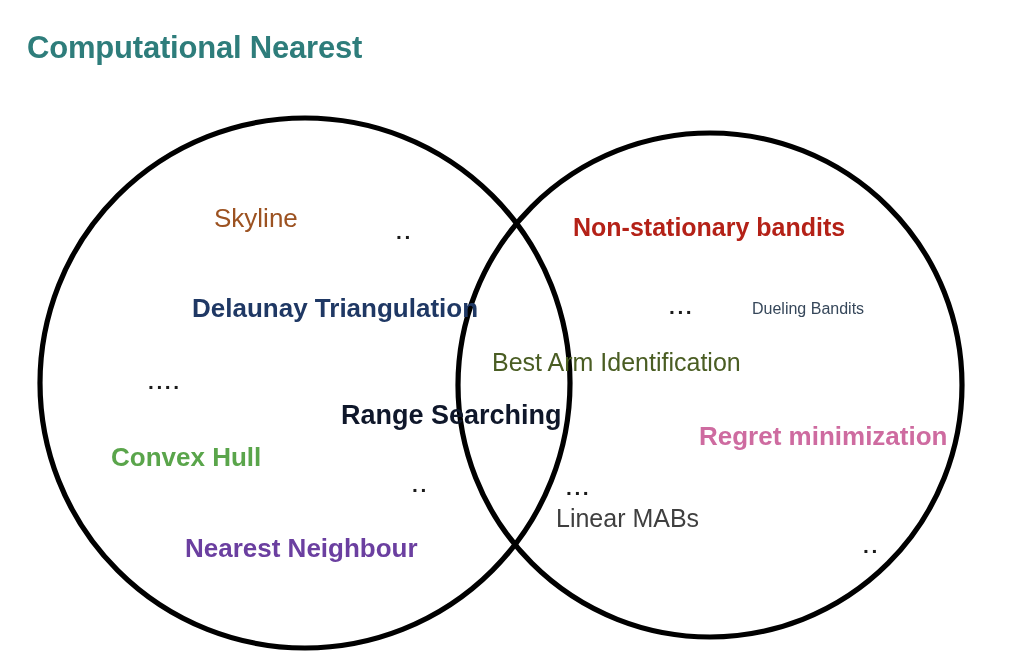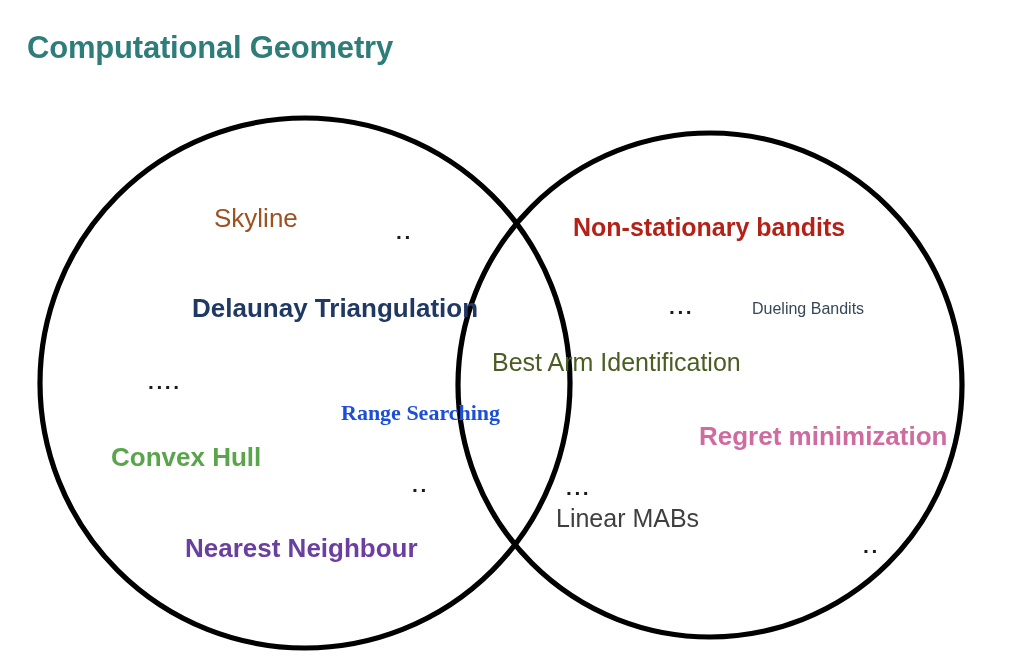--- a/index.html
+++ b/index.html
@@ -55,33 +55,33 @@
     font-size: 21px;
     line-height: 1;
     letter-spacing: 2.6px;
   }
 </style>
 </head>
 <body>
 
 <div id="venn-page">
 
-  <div class="title" id="title-left" style="color: rgb(46, 125, 123);">Computational Geometry</div>
+  <div class="title" id="title-left" style="color: rgb(46, 125, 123);">Computational Nearest</div>
 
 
   <svg id="venn-svg" viewBox="0 0 1024 668">
     <circle class="venn-circle" id="circle-left" cx="305" cy="383" r="265" stroke="#000000"></circle>
     <circle class="venn-circle" id="circle-right" cx="710" cy="385" r="252" stroke="#000000"></circle>
   </svg>
 
   <div id="terms-layer">
       <div class="term" style="left: 214px; top: 205px; color: rgb(156, 82, 33); font-size: 26px; font-weight: 400;">Skyline</div>
       <div class="term" style="left: 192px; top: 295px; color: rgb(31, 56, 100); font-size: 26px; font-weight: 700;">Delaunay Triangulation</div>
       <div class="term" style="left: 111px; top: 444px; color: rgb(90, 165, 75); font-size: 26px; font-weight: 700;">Convex Hull</div>
-      <div class="term" style="left: 341px; top: 402px; color: #1d4ed8; font-size: 22px; font-weight: 700; font-family: Liberation Serif, serif;">Range Searching</div>
+      <div class="term" style="left: 341px; top: 402px; color: #0f172a; font-size: 27px; font-weight: 700;">Range Searching</div>
       <div class="term" style="left: 185px; top: 535px; color: rgb(107, 63, 160); font-size: 26px; font-weight: 700;">Nearest Neighbour</div>
       <div class="term" style="left: 464px; top: 350px; color: rgb(74, 93, 35); font-size: 25px; font-weight: 400; margin-left: 28px;">Best Arm Identification</div>
       <div class="term" style="left: 573px; top: 215px; color: rgb(180, 33, 23); font-size: 25px; font-weight: 700;">Non-stationary bandits</div>
       <div class="term" style="left: 752px; top: 301px; color: rgb(54, 71, 90); font-size: 16px; font-weight: 400;">Dueling Bandits</div>
       <div class="term" style="left: 699px; top: 423px; color: rgb(206, 107, 160); font-size: 26px; font-weight: 700;">Regret minimization</div>
       <div class="term" style="left: 556px; top: 506px; color: rgb(63, 63, 63); font-size: 25px; font-weight: 400;">Linear MABs</div>
     </div>
   <div id="dots-layer">
       <div class="dots" style="left: 396px; top: 221px;">..</div>
       <div class="dots" style="left: 148px; top: 371px;">....</div>

